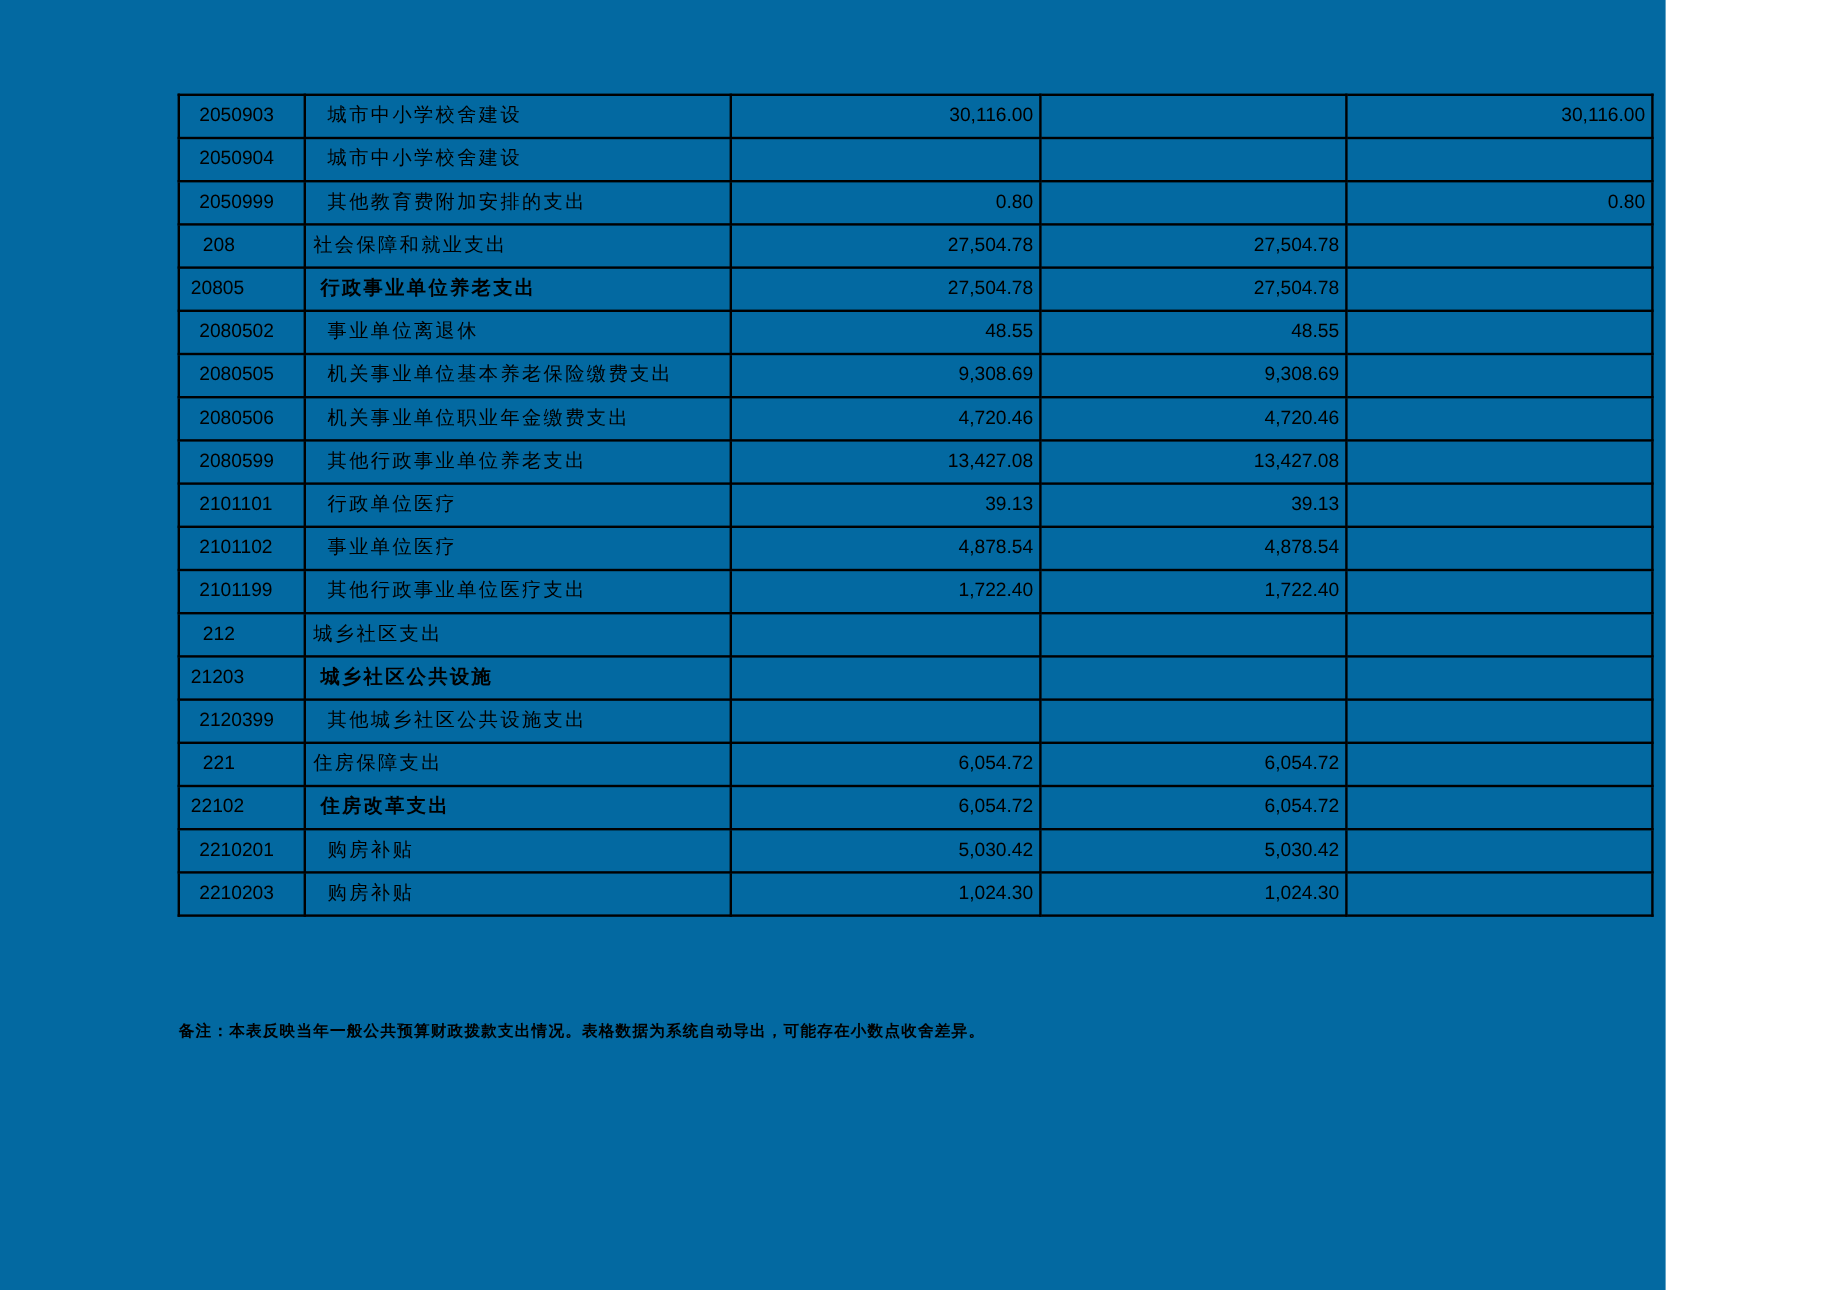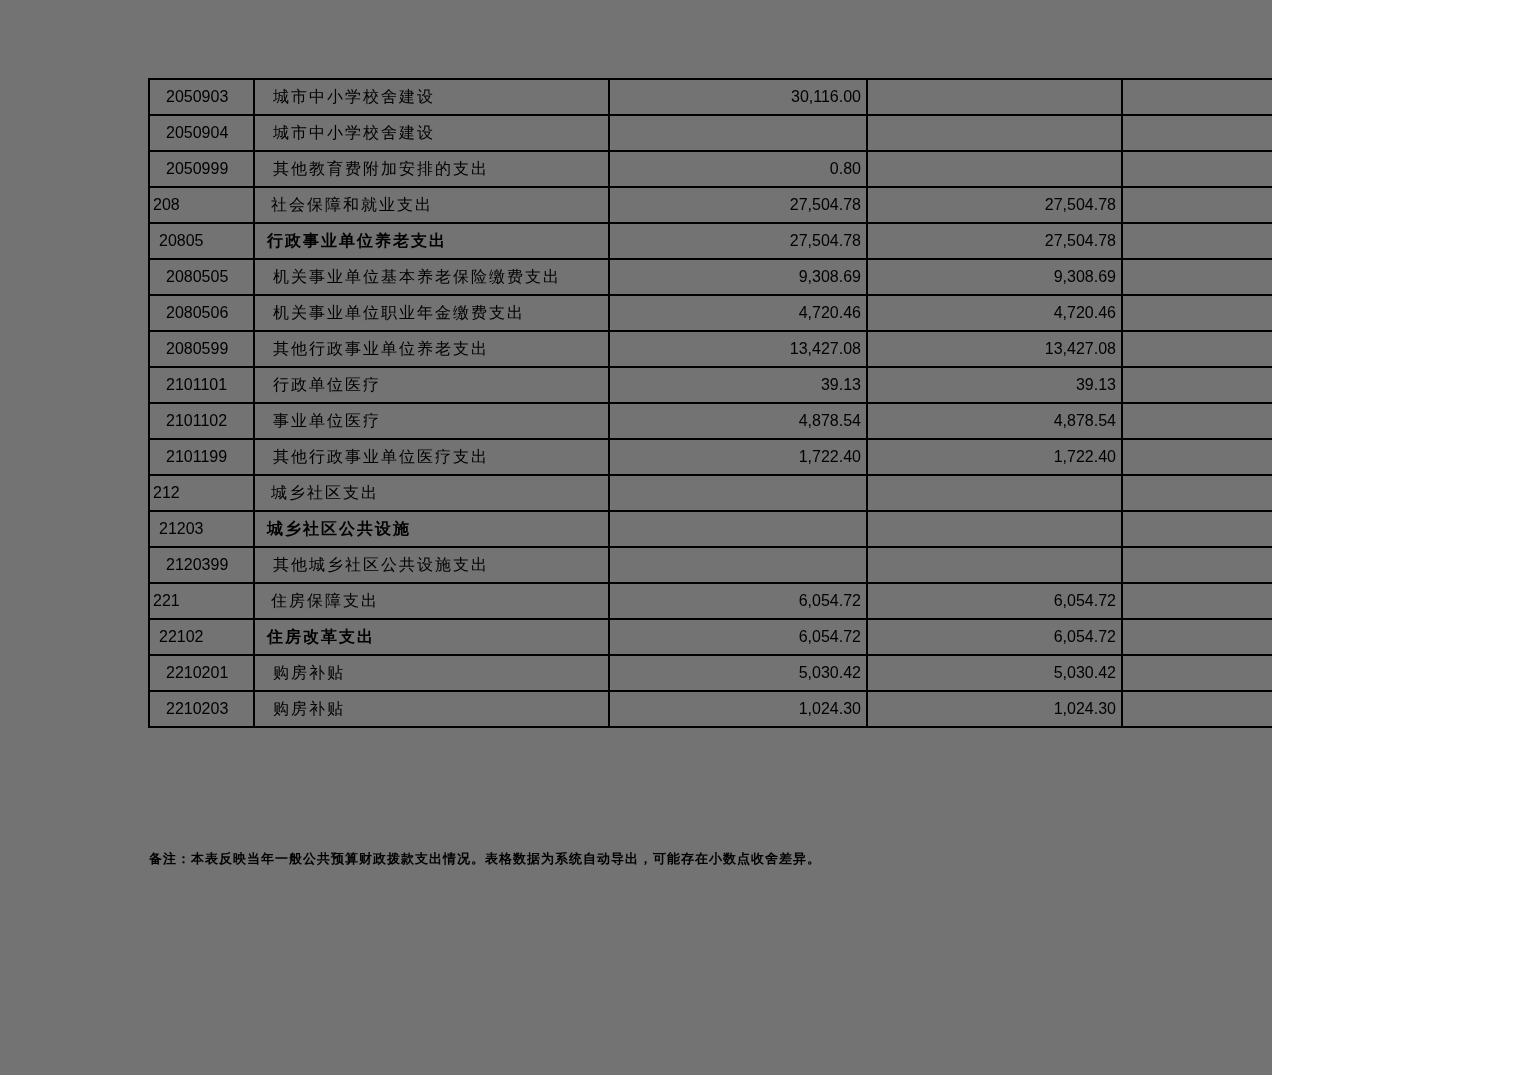--- a/index.html
+++ b/index.html
@@ -2,23 +2,23 @@
 <html><head>
 <meta charset="utf-8">
 <style>
   html, body {
     margin: 0;
     padding: 0;
     background: #ffffff;
   }
   .page {
     position: relative;
-    width: 1272px;
+    width: 1388px;
     height: 1075px;
-    background: #737373;
+    background: #0369a1;
     overflow: hidden;
     color: #000000;
     font-family: "Liberation Sans", sans-serif;
   }
   table.budget-table {
     position: absolute;
     left: 148px;
     top: 78px;
     border-collapse: collapse;
     table-layout: fixed;
@@ -41,24 +41,24 @@
   .budget-table td.name {
     text-align: left;
     font-family: "Liberation Serif", serif;
     letter-spacing: 2px;
   }
   .budget-table td.num {
     text-align: right;
     padding-right: 5px;
     font-family: "Liberation Sans", sans-serif;
   }
-  .budget-table td.code.lv1 { padding-left: 3px; border-radius: 18px; }
+  .budget-table td.code.lv1 { padding-left: 19px; border-radius: 18px; }
   .budget-table td.code.lv2 { padding-left: 9px; }
   .budget-table td.code.lv3 { padding-left: 16px; }
-  .budget-table td.name.lv1 { padding-left: 16px; }
+  .budget-table td.name.lv1 { padding-left: 6px; }
   .budget-table td.name.lv2 { padding-left: 12px; font-weight: bold; }
   .budget-table td.name.lv3 { padding-left: 18px; border-radius: 13px; }
   .footnote {
     position: absolute;
     left: 149px;
     top: 850px;
     width: 1240px;
     font-family: "Liberation Serif", serif;
     font-weight: bold;
     font-size: 13px;
@@ -110,20 +110,27 @@
           <td class="num"></td>
         </tr>
         <tr>
           <td class="code lv2">20805</td>
           <td class="name lv2">行政事业单位养老支出</td>
           <td class="num">27,504.78</td>
           <td class="num">27,504.78</td>
           <td class="num"></td>
         </tr>
         <tr>
+          <td class="code lv3">2080502</td>
+          <td class="name lv3">事业单位离退休</td>
+          <td class="num">48.55</td>
+          <td class="num">48.55</td>
+          <td class="num"></td>
+        </tr>
+        <tr>
           <td class="code lv3">2080505</td>
           <td class="name lv3">机关事业单位基本养老保险缴费支出</td>
           <td class="num">9,308.69</td>
           <td class="num">9,308.69</td>
           <td class="num"></td>
         </tr>
         <tr>
           <td class="code lv3">2080506</td>
           <td class="name lv3">机关事业单位职业年金缴费支出</td>
           <td class="num">4,720.46</td>

